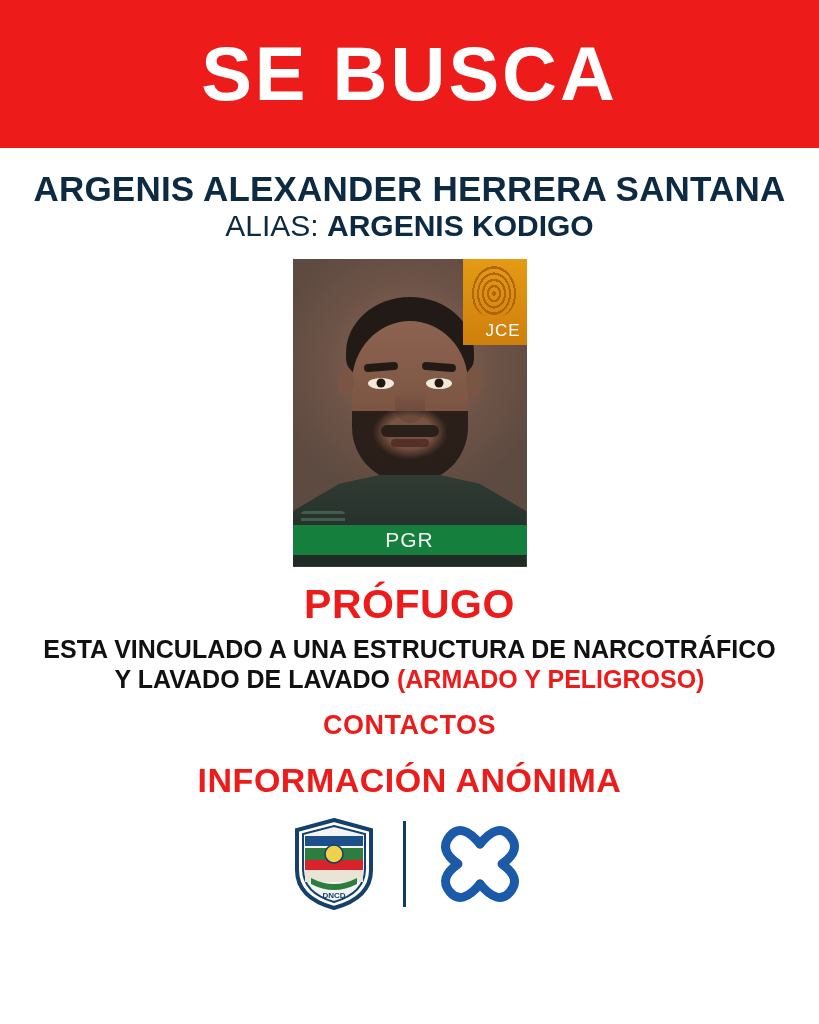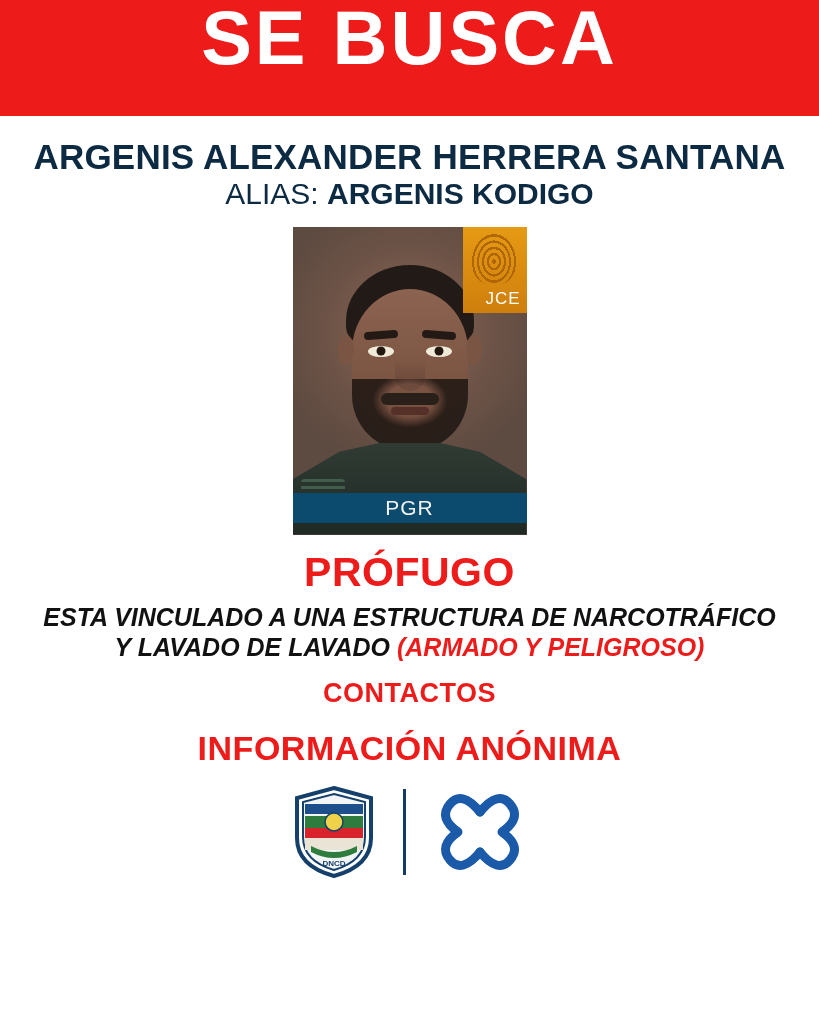--- a/index.html
+++ b/index.html
@@ -19,23 +19,24 @@
     height: 1024px;
     background: #ffffff;
     display: flex;
     flex-direction: column;
     align-items: center;
     position: relative;
   }
   
   .banner {
     width: 100%;
-    height: 116px;
+    height: 148px;
     background: #ee1b1b;
     display: flex;
+    align-items: center;
     justify-content: center;
     box-sizing: border-box;
   }
   .banner-text {
     color: #ffffff;
     font-size: 76px;
     font-weight: bold;
     letter-spacing: 3px;
     line-height: 1;
     text-align: center;
@@ -232,21 +233,21 @@
     font-size: 17px;
     font-weight: normal;
     letter-spacing: 1px;
   }
   .pgr-bar {
     position: absolute;
     left: 0;
     right: 0;
     bottom: 12px;
     height: 30px;
-    background: #0c4a6e;
+    background: #15803d;
     display: flex;
     align-items: center;
     justify-content: center;
   }
   .pgr-text {
     color: #f2f2f2;
     font-size: 21px;
     letter-spacing: 1px;
     font-family: "Liberation Sans", sans-serif;
   }
@@ -259,21 +260,20 @@
     letter-spacing: 0.5px;
   }
   .charge {
     margin-top: 6px;
     text-align: center;
     color: #111111;
     font-size: 25px;
     font-weight: bold;
     line-height: 1.2;
     width: 760px;
-    font-style: italic;
   }
   .charge .warn {
     color: #ee1b1b;
   }
   
   .contacts-title {
     margin-top: 16px;
     color: #ee1b1b;
     font-size: 27px;
     font-weight: bold;

